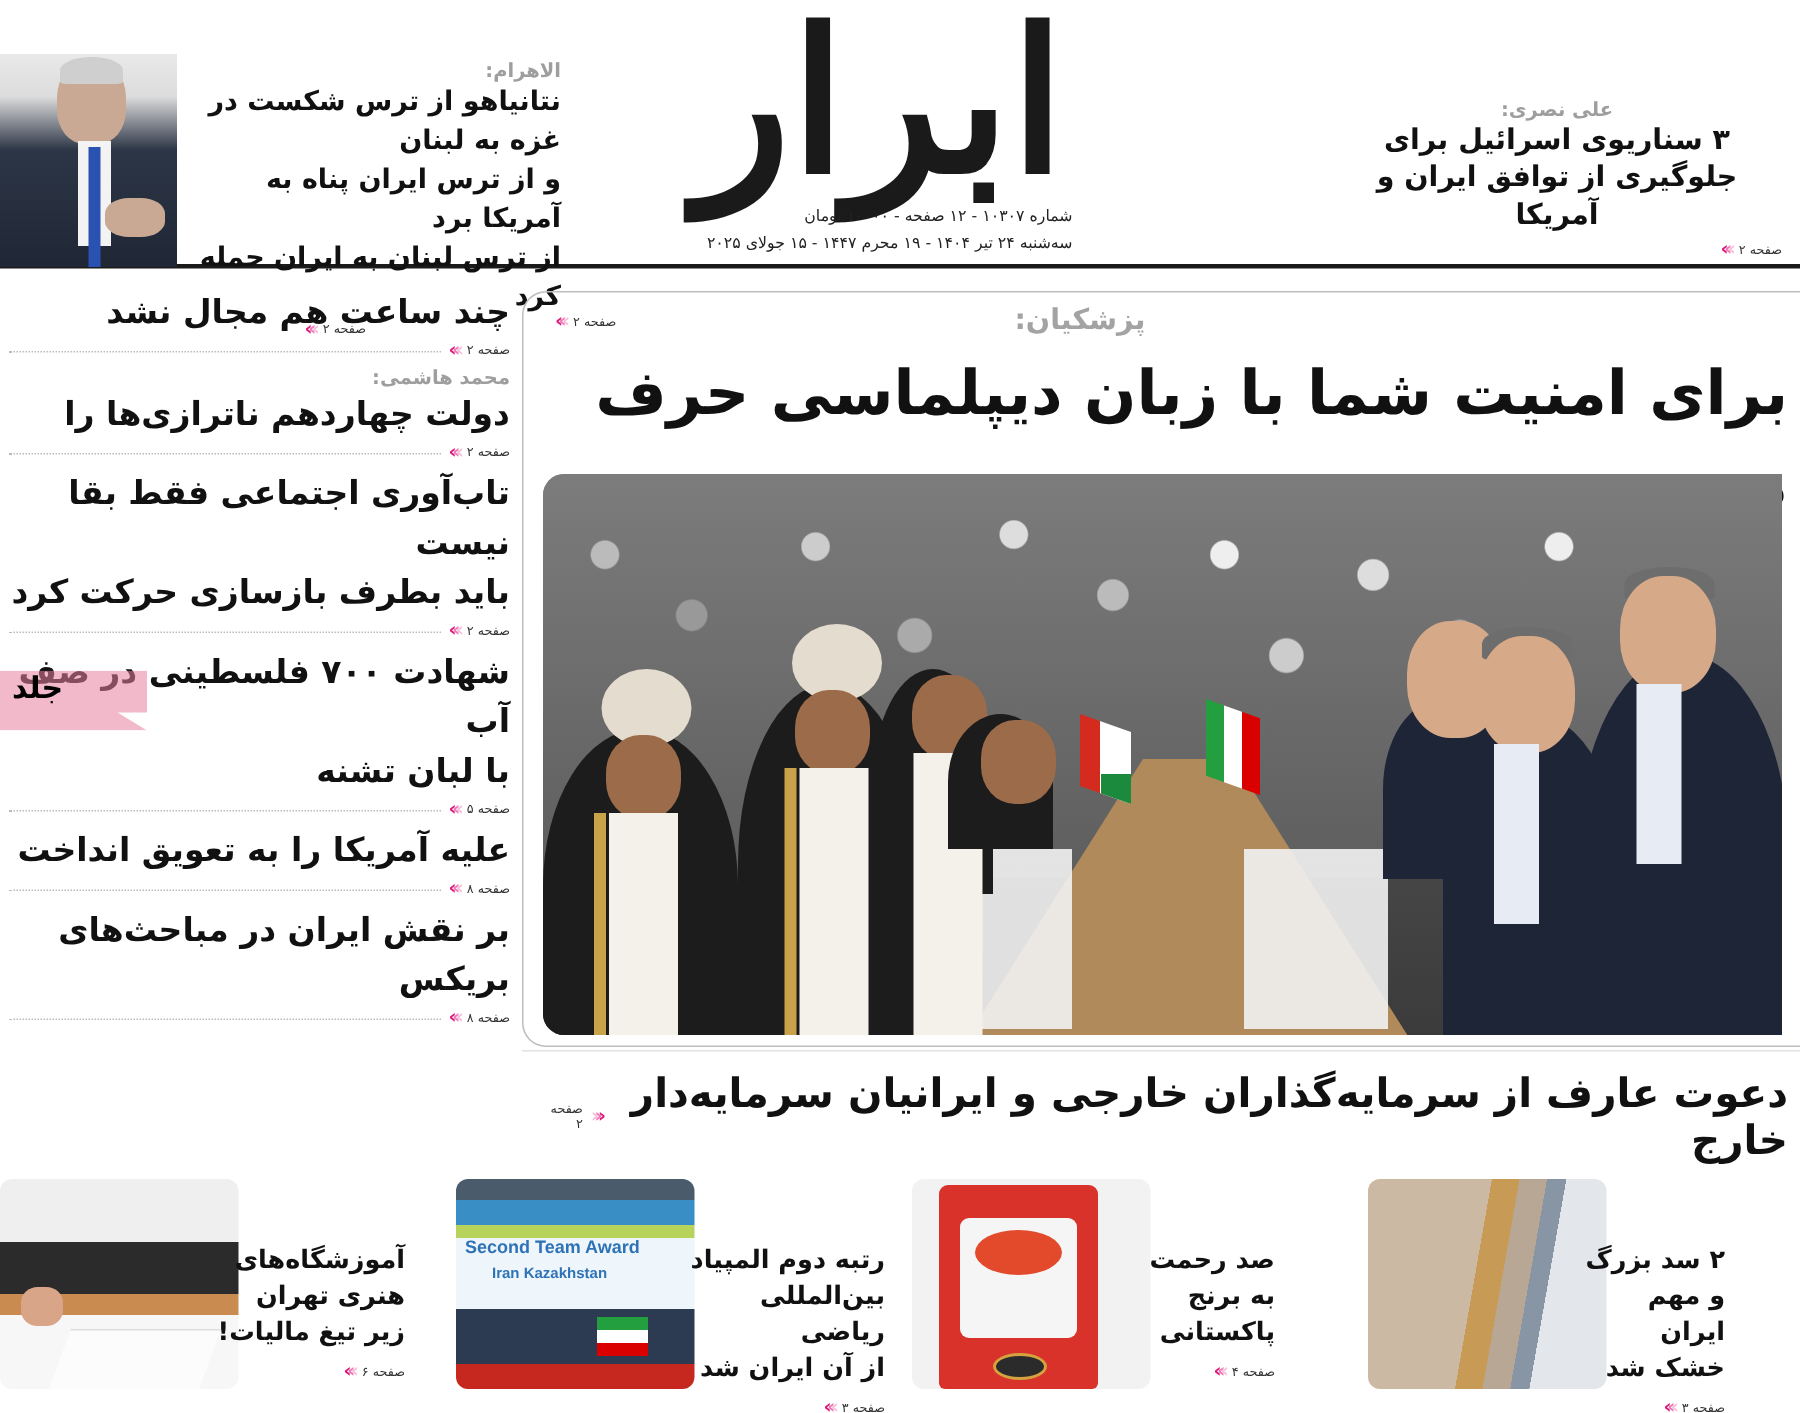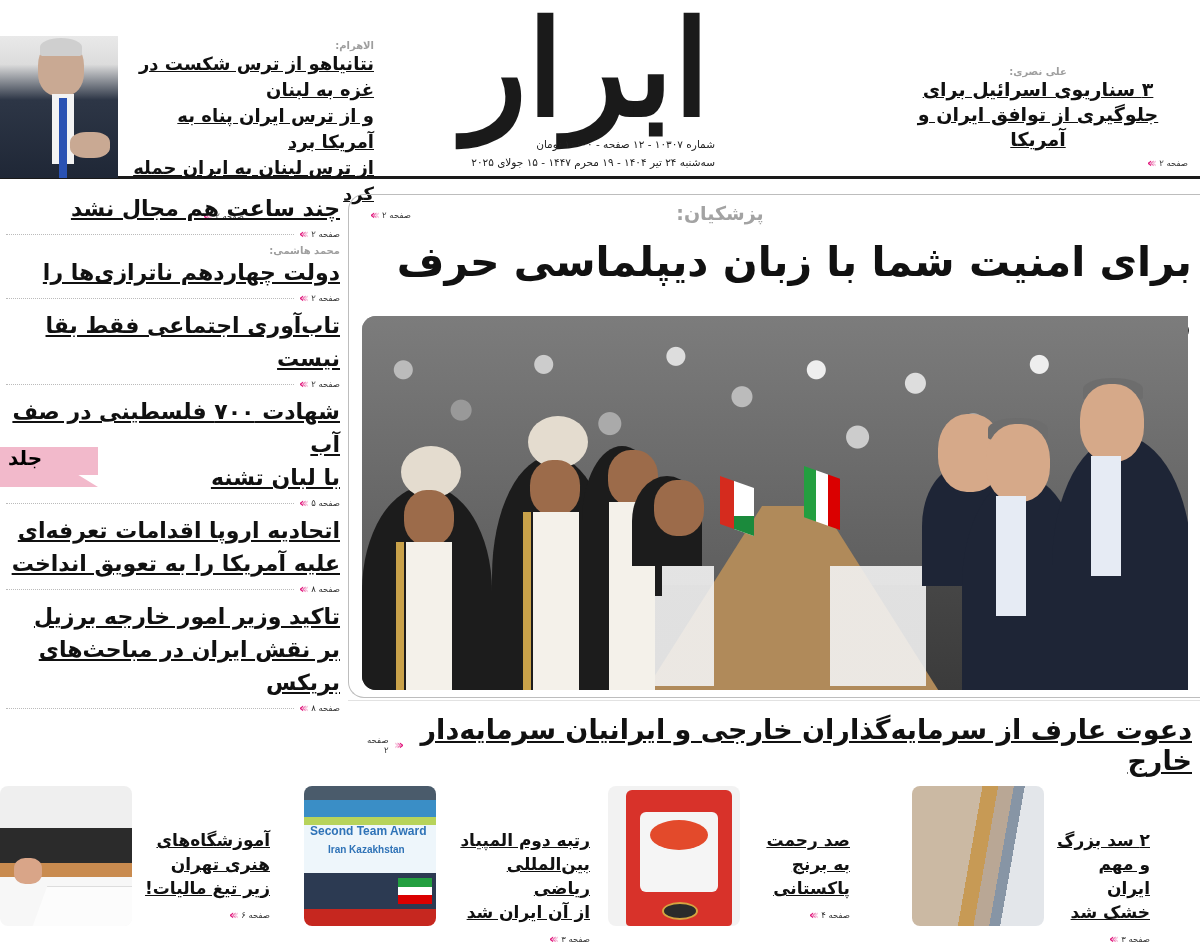--- a/index.html
+++ b/index.html
@@ -7,22 +7,22 @@
   body { font-family: "DejaVu Sans", sans-serif; color: #1a1a1a; position: relative; direction: rtl; }
 
   .abs { position: absolute; }
 
   
   .masthead-rule { left: 0; top: 176px; width: 1200px; height: 3px; background: #1a1a1a; }
   .logo { left: 470px; top: -6px; width: 240px; height: 150px; font-family: "DejaVu Serif", serif; font-weight: bold; font-size: 132px; line-height: 150px; text-align: center; color: #1a1a1a; letter-spacing: -6px; }
   .issue-line { left: 425px; top: 138px; width: 290px; font-size: 10.5px; text-align: right; color: #222; }
   .date-line { left: 425px; top: 156px; width: 290px; font-size: 10.5px; color: #222; }
 
-  .kicker { color: #9e9e9e; font-weight: bold; font-size: 10px; }
-  .headline { font-weight: bold; color: #111; text-decoration: underline; }
+  .kicker { color: #9e9e9e; font-weight: bold; font-size: 13px; }
+  .headline { font-weight: bold; color: #111; }
   .page-ref { display: flex; align-items: center; gap: 5px; font-size: 8.5px; color: #333; direction: rtl; }
   .chev { display: inline-flex; direction: ltr; font-weight: bold; font-size: 13px; line-height: 10px; letter-spacing: -3px; }
   .chev span:nth-child(1) { color: #e0177c; }
   .chev span:nth-child(2) { color: #ee79b3; }
   .chev span:nth-child(3) { color: #f6c0db; }
   .dots { flex: 1; border-top: 1px dotted #bbb; height: 0; margin-right: 6px; }
 
   
   .tr-story { right: 12px; top: 66px; width: 300px; text-align: center; }
   .tr-story .headline { font-size: 19px; line-height: 25px; }
@@ -87,21 +87,21 @@
   .flag-iran { position: absolute; left: 442px; top: 150px; width: 36px; height: 64px; background: linear-gradient(90deg, #239f40 0 33%, #fff 33% 66%, #da0000 66%); clip-path: polygon(0 0,100% 20%,100% 100%,0 80%); }
 
   
   .sub-headline { left: 362px; top: 714px; width: 830px; display: flex; justify-content: flex-start; align-items: center; gap: 8px; direction: rtl; }
   .sub-headline .headline { font-size: 27px; letter-spacing: -0.6px; }
 
   .divider-top { left: 348px; top: 700px; width: 852px; height: 1px; background: #e2e2e2; }
 
   
   .bottom-item { top: 786px; height: 144px; }
-  .bi-photo { position: absolute; top: 0; width: 132px; height: 140px; border-radius: 8px; overflow: hidden; }
+  .bi-photo { position: absolute; top: 0; width: 159px; height: 140px; border-radius: 8px; overflow: hidden; }
   .bi-text { position: absolute; top: 42px; width: 150px; text-align: right; }
   .bi-text .headline { font-size: 17px; line-height: 24px; }
   .bi-text .page-ref { margin-top: 10px; justify-content: flex-end; flex-direction: row-reverse; }
 
   .p-dam { background: linear-gradient(100deg, #cbb9a3 0 45%, #c79a55 45% 55%, #b9a795 55% 65%, #8795a5 65% 72%, #e3e6ea 72% 100%); }
   .p-rice { background: #f2f2f2; }
   .p-rice .bag { position: absolute; left: 18px; top: 4px; width: 106px; height: 136px; background: #d8322a; border-radius: 6px 6px 4px 4px; }
   .p-rice .bag .label { position: absolute; left: 14px; top: 22px; width: 78px; height: 80px; background: #f5f5f5; border-radius: 6px; }
   .p-rice .bag .oval { position: absolute; left: 24px; top: 30px; width: 58px; height: 30px; background: #e34a2b; border-radius: 50%; }
   .p-rice .bag .logo-o { position: absolute; left: 36px; top: 112px; width: 36px; height: 18px; background: #2b2b2b; border: 2px solid #d4a340; border-radius: 50%; }
@@ -178,20 +178,21 @@
       <span class="chev">
           <span>‹</span>
           <span>‹</span>
           <span>‹</span>
         </span>
       <span>صفحه ۲</span>
     </div>
   </div>
   <div class="lc-item">
     <div class="headline">تاب‌آوری اجتماعی فقط بقا نیست</div>
+    <div class="headline">باید بطرف بازسازی حرکت کرد</div>
     <div class="page-ref">
       <span class="dots"></span>
       <span class="chev">
           <span>‹</span>
           <span>‹</span>
           <span>‹</span>
         </span>
       <span>صفحه ۲</span>
     </div>
   </div>
@@ -202,34 +203,32 @@
       <span class="dots"></span>
       <span class="chev">
           <span>‹</span>
           <span>‹</span>
           <span>‹</span>
         </span>
       <span>صفحه ۵</span>
     </div>
   </div>
   <div class="lc-item">
-    <div class="headline">اتحادیه اروپا اقدامات تعرفه‌ای</div>
     <div class="headline">علیه آمریکا را به تعویق انداخت</div>
     <div class="page-ref">
       <span class="dots"></span>
       <span class="chev">
           <span>‹</span>
           <span>‹</span>
           <span>‹</span>
         </span>
       <span>صفحه ۸</span>
     </div>
   </div>
   <div class="lc-item">
-    <div class="headline">تاکید وزیر امور خارجه برزیل</div>
     <div class="headline">بر نقش ایران در مباحث‌های بریکس</div>
     <div class="page-ref">
       <span class="dots"></span>
       <span class="chev">
           <span>‹</span>
           <span>‹</span>
           <span>‹</span>
         </span>
       <span>صفحه ۸</span>
     </div>

